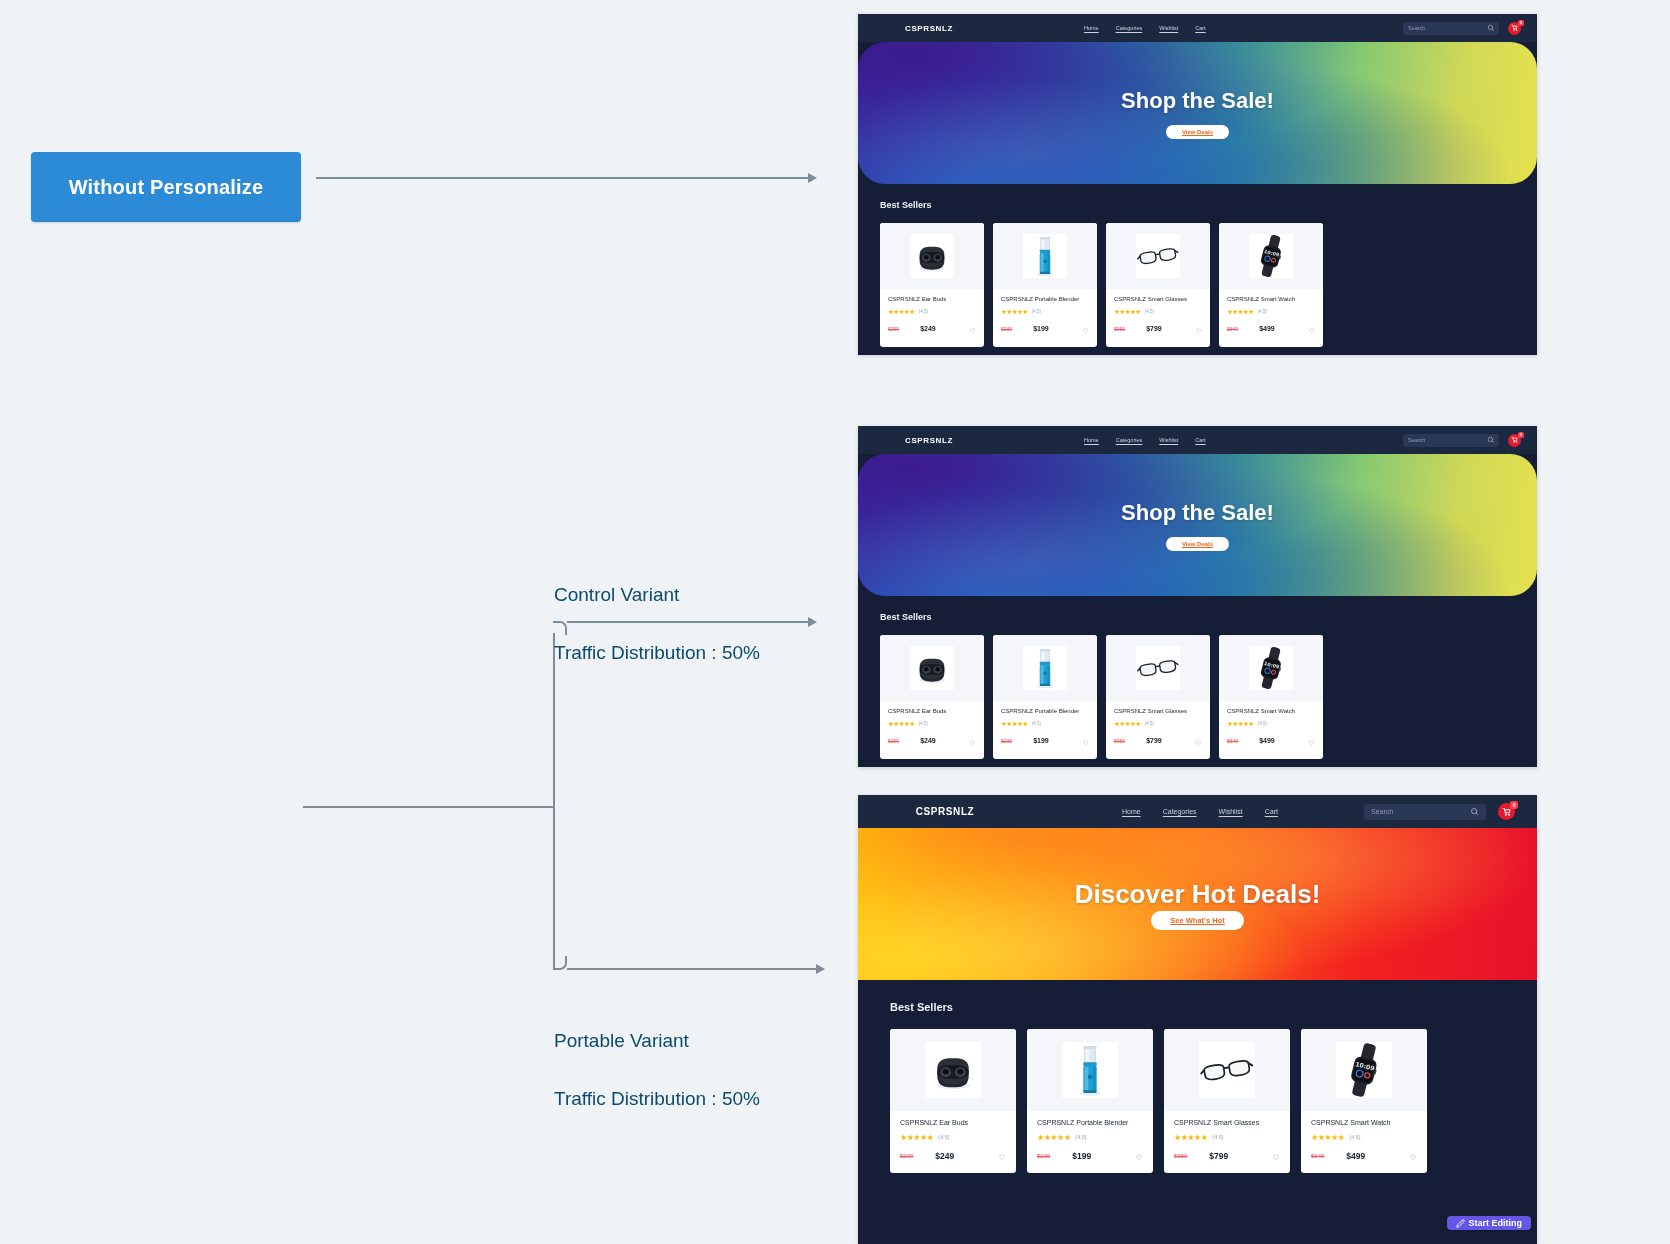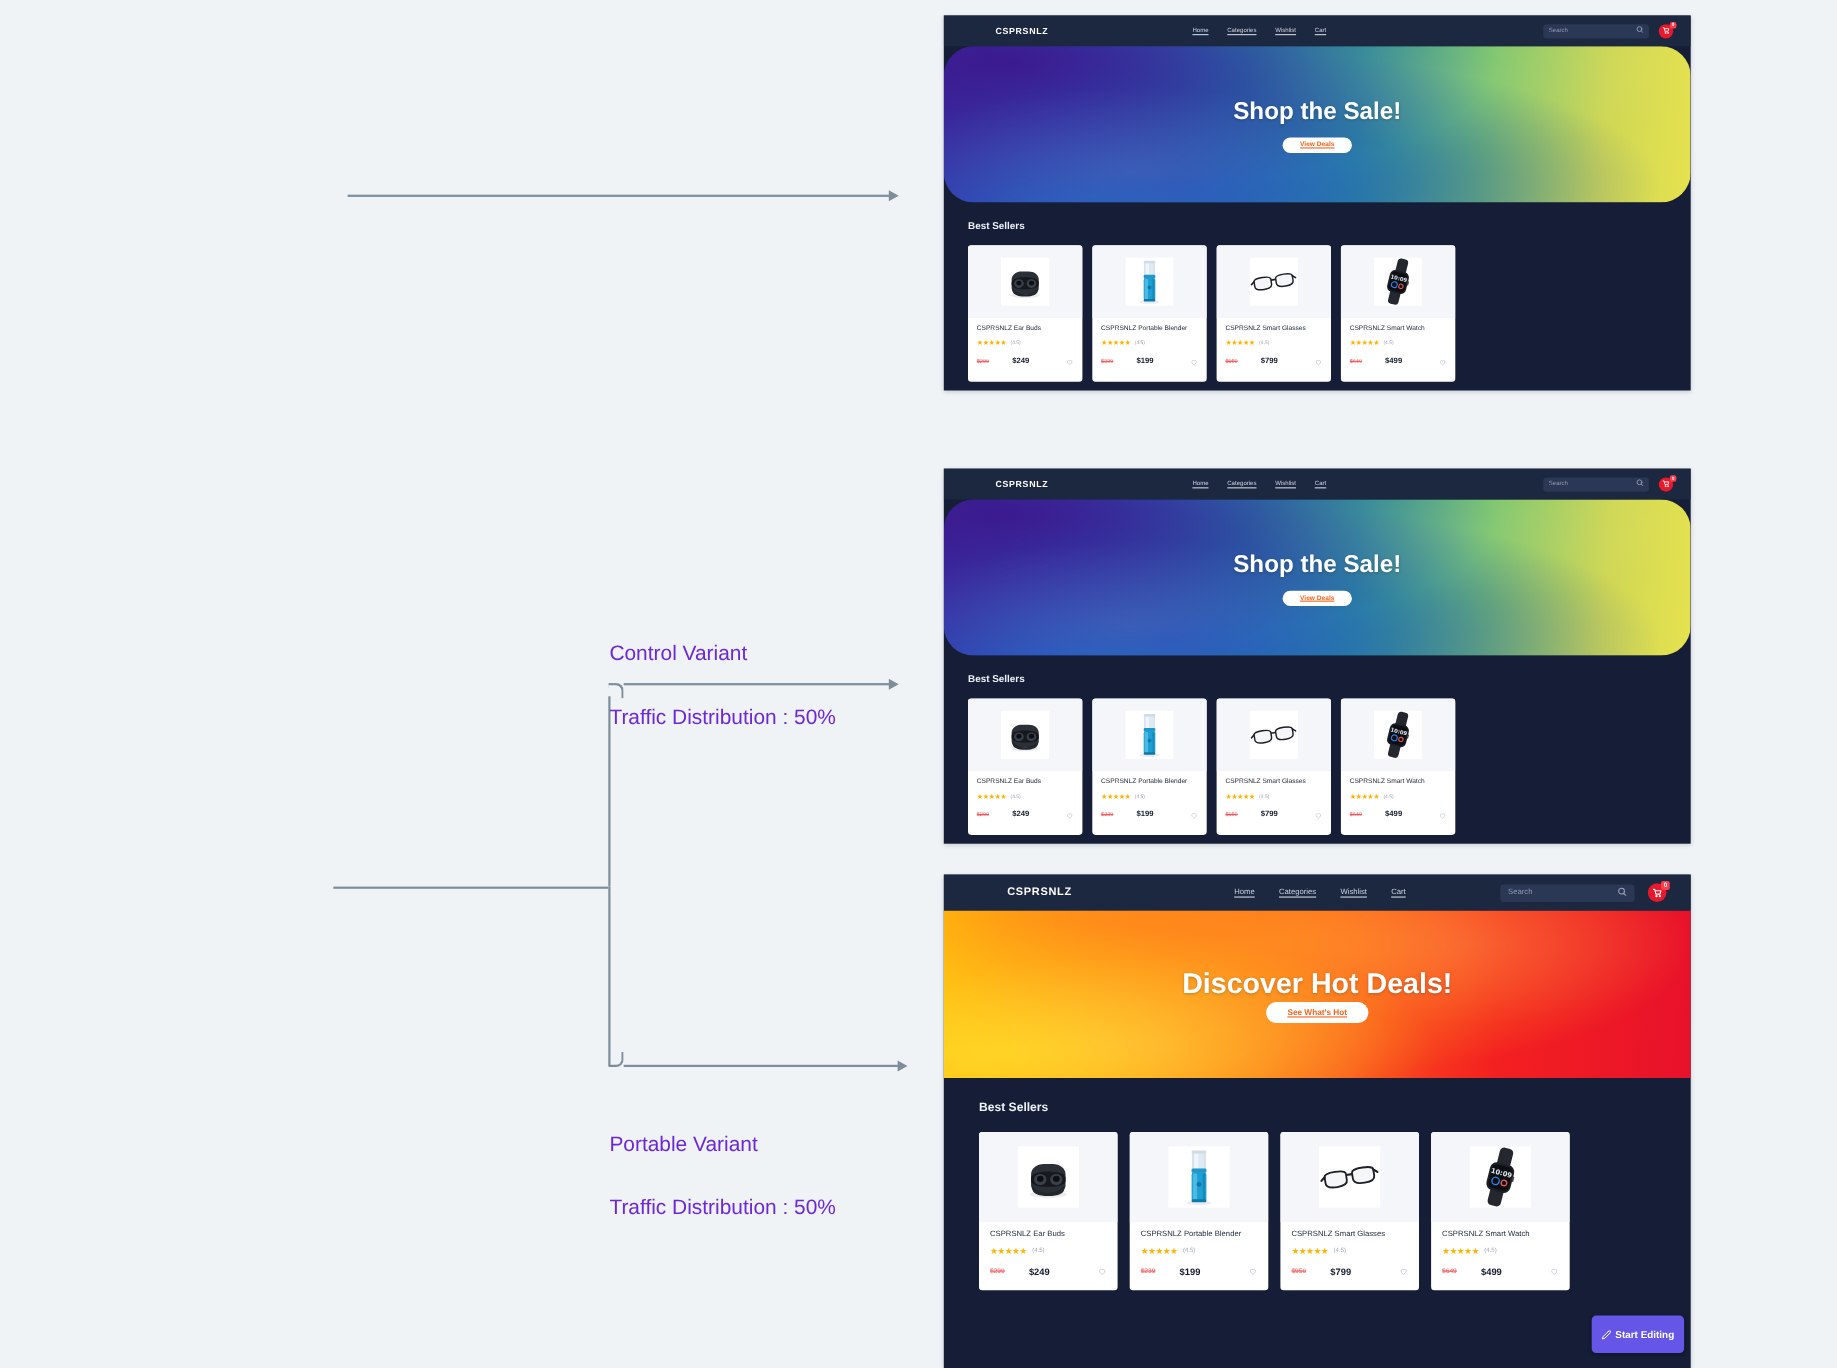--- a/index.html
+++ b/index.html
@@ -42,21 +42,21 @@
     width: 14px; height: 14px;
     border-color: #7d8d9c;
     border-style: solid;
   }
   .corner-tr { border-width: 2px 2px 0 0; border-top-right-radius: 7px; }
   .corner-br { border-width: 0 2px 2px 0; border-bottom-right-radius: 7px; }
 
   
   .vlabel {
     position: absolute;
-    color: #6d28d9;
+    color: #0c4a6e;
     font-size: 19px;
     line-height: 29px;
     white-space: pre-line;
   }
   #label-control   { left: 554px; top: 551px; }
   #label-evocative { left: 554px; top: 997px; }
 
   
   .mock {
     position: absolute;
@@ -169,31 +169,34 @@
 
   
   #start-editing {
     position: absolute;
     right: 6px; bottom: 14px;
     background: #6556e8;
     color: #fff;
     border-radius: 4px;
     display: flex; align-items: center; gap: 4px;
     font-size: 9px; font-weight: 700;
-    padding: 12px 9px;
+    padding: 2px 9px;
     z-index: 9;
     box-shadow: 0 1px 3px rgba(0,0,0,.25);
   }
   #start-editing svg { display: block; }
 </style>
 </head>
 <body>
 
 <div class="canvas">
 
+  <div class="node" id="node-without">
+    <span>Without Personalize</span>
+  </div>
 
   <div class="conn">
     <div class="line-h" style="left:316px; top:177px; width:495px;"></div>
     <div class="arrow" style="left:808px; top:173px;"></div>
   </div>
 
   <div class="conn">
 
     <div class="line-h" style="left:303px; top:806px; width:250px;"></div>
 

